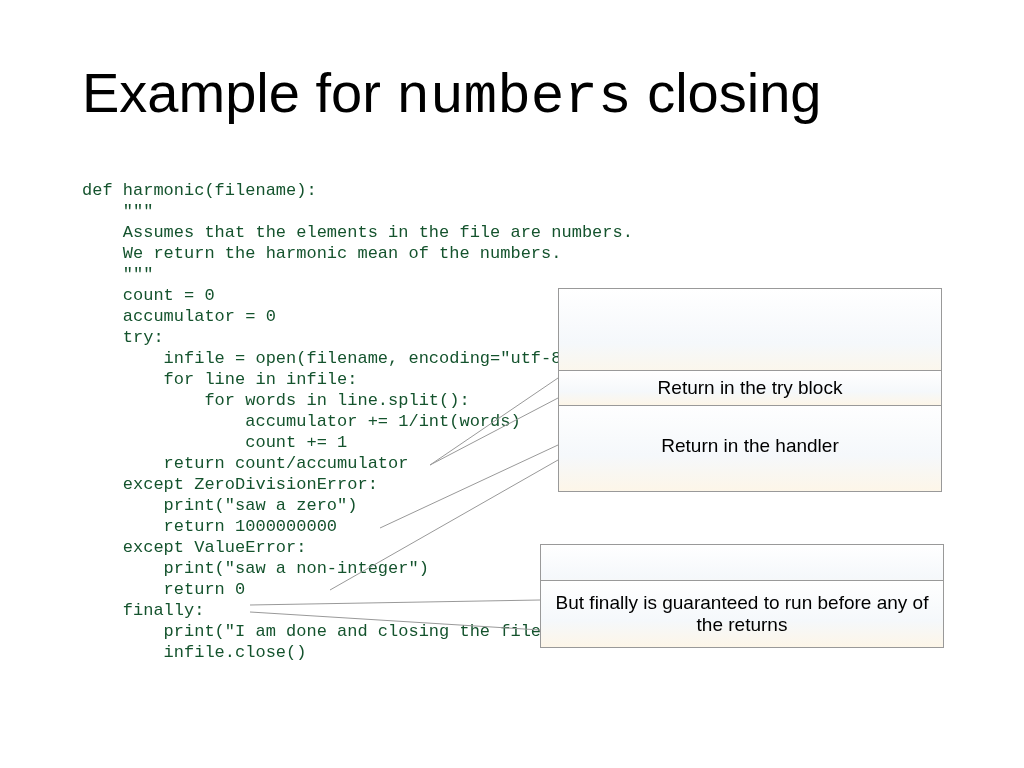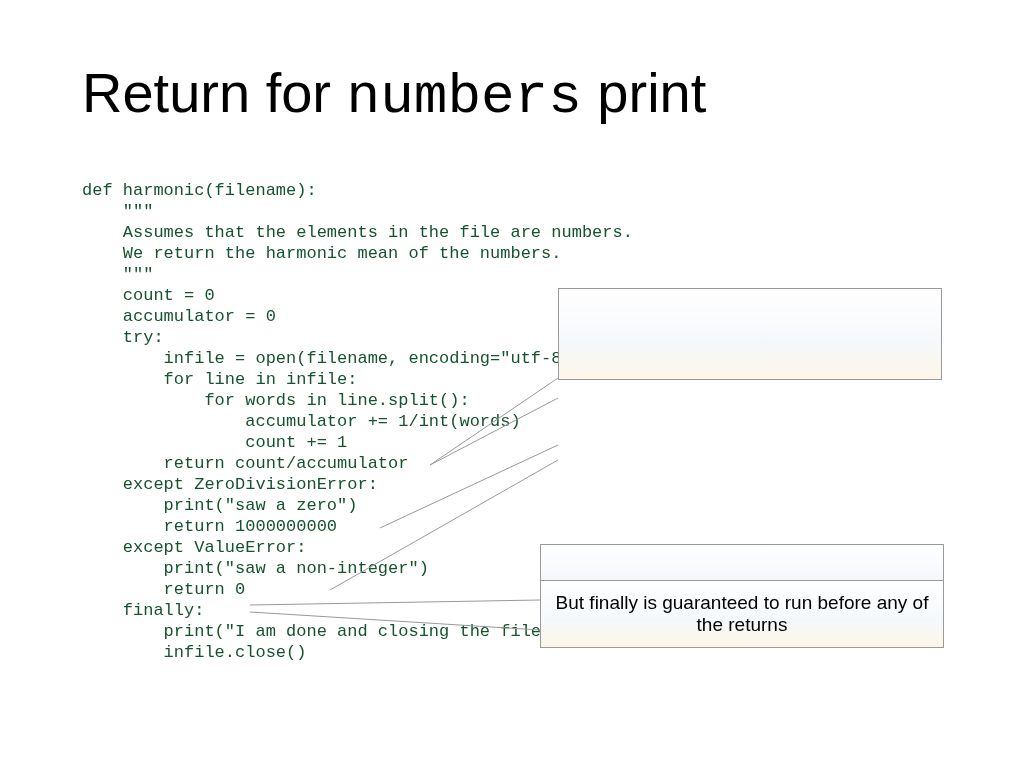--- a/index.html
+++ b/index.html
@@ -86,21 +86,21 @@
     stroke: #999999;
     stroke-width: 1;
   }
 </style>
 </head>
 <body>
 
 <div class="slide">
 
   <div class="title">
-    <span>Return for </span><span class="mono">numbers</span><span> print</span>
+    <span>Example for </span><span class="mono">numbers</span><span> closing</span>
   </div>
 
   <div class="codeblock">def harmonic(filename):
     """
     Assumes that the elements in the file are numbers.
     We return the harmonic mean of the numbers.
     """
     count = 0
     accumulator = 0
     try:
@@ -126,18 +126,24 @@
     <line x1="558" y1="398" x2="430" y2="465"></line>
 
     <line x1="558" y1="445" x2="380" y2="528"></line>
     <line x1="558" y1="460" x2="330" y2="590"></line>
 
     <line x1="540" y1="600" x2="250" y2="605"></line>
     <line x1="540" y1="630" x2="250" y2="612"></line>
   </svg>
 
   <div class="callout callout-empty1"></div>
+  <div class="callout callout-try">
+    <span>Return in the try block</span>
+  </div>
+  <div class="callout callout-handler">
+    <span>Return in the handler</span>
+  </div>
   <div class="callout callout-empty2"></div>
   <div class="callout callout-finally">
     <span>But finally is guaranteed to run before any of the returns</span>
   </div>
 
 </div>
 
 </body></html>

